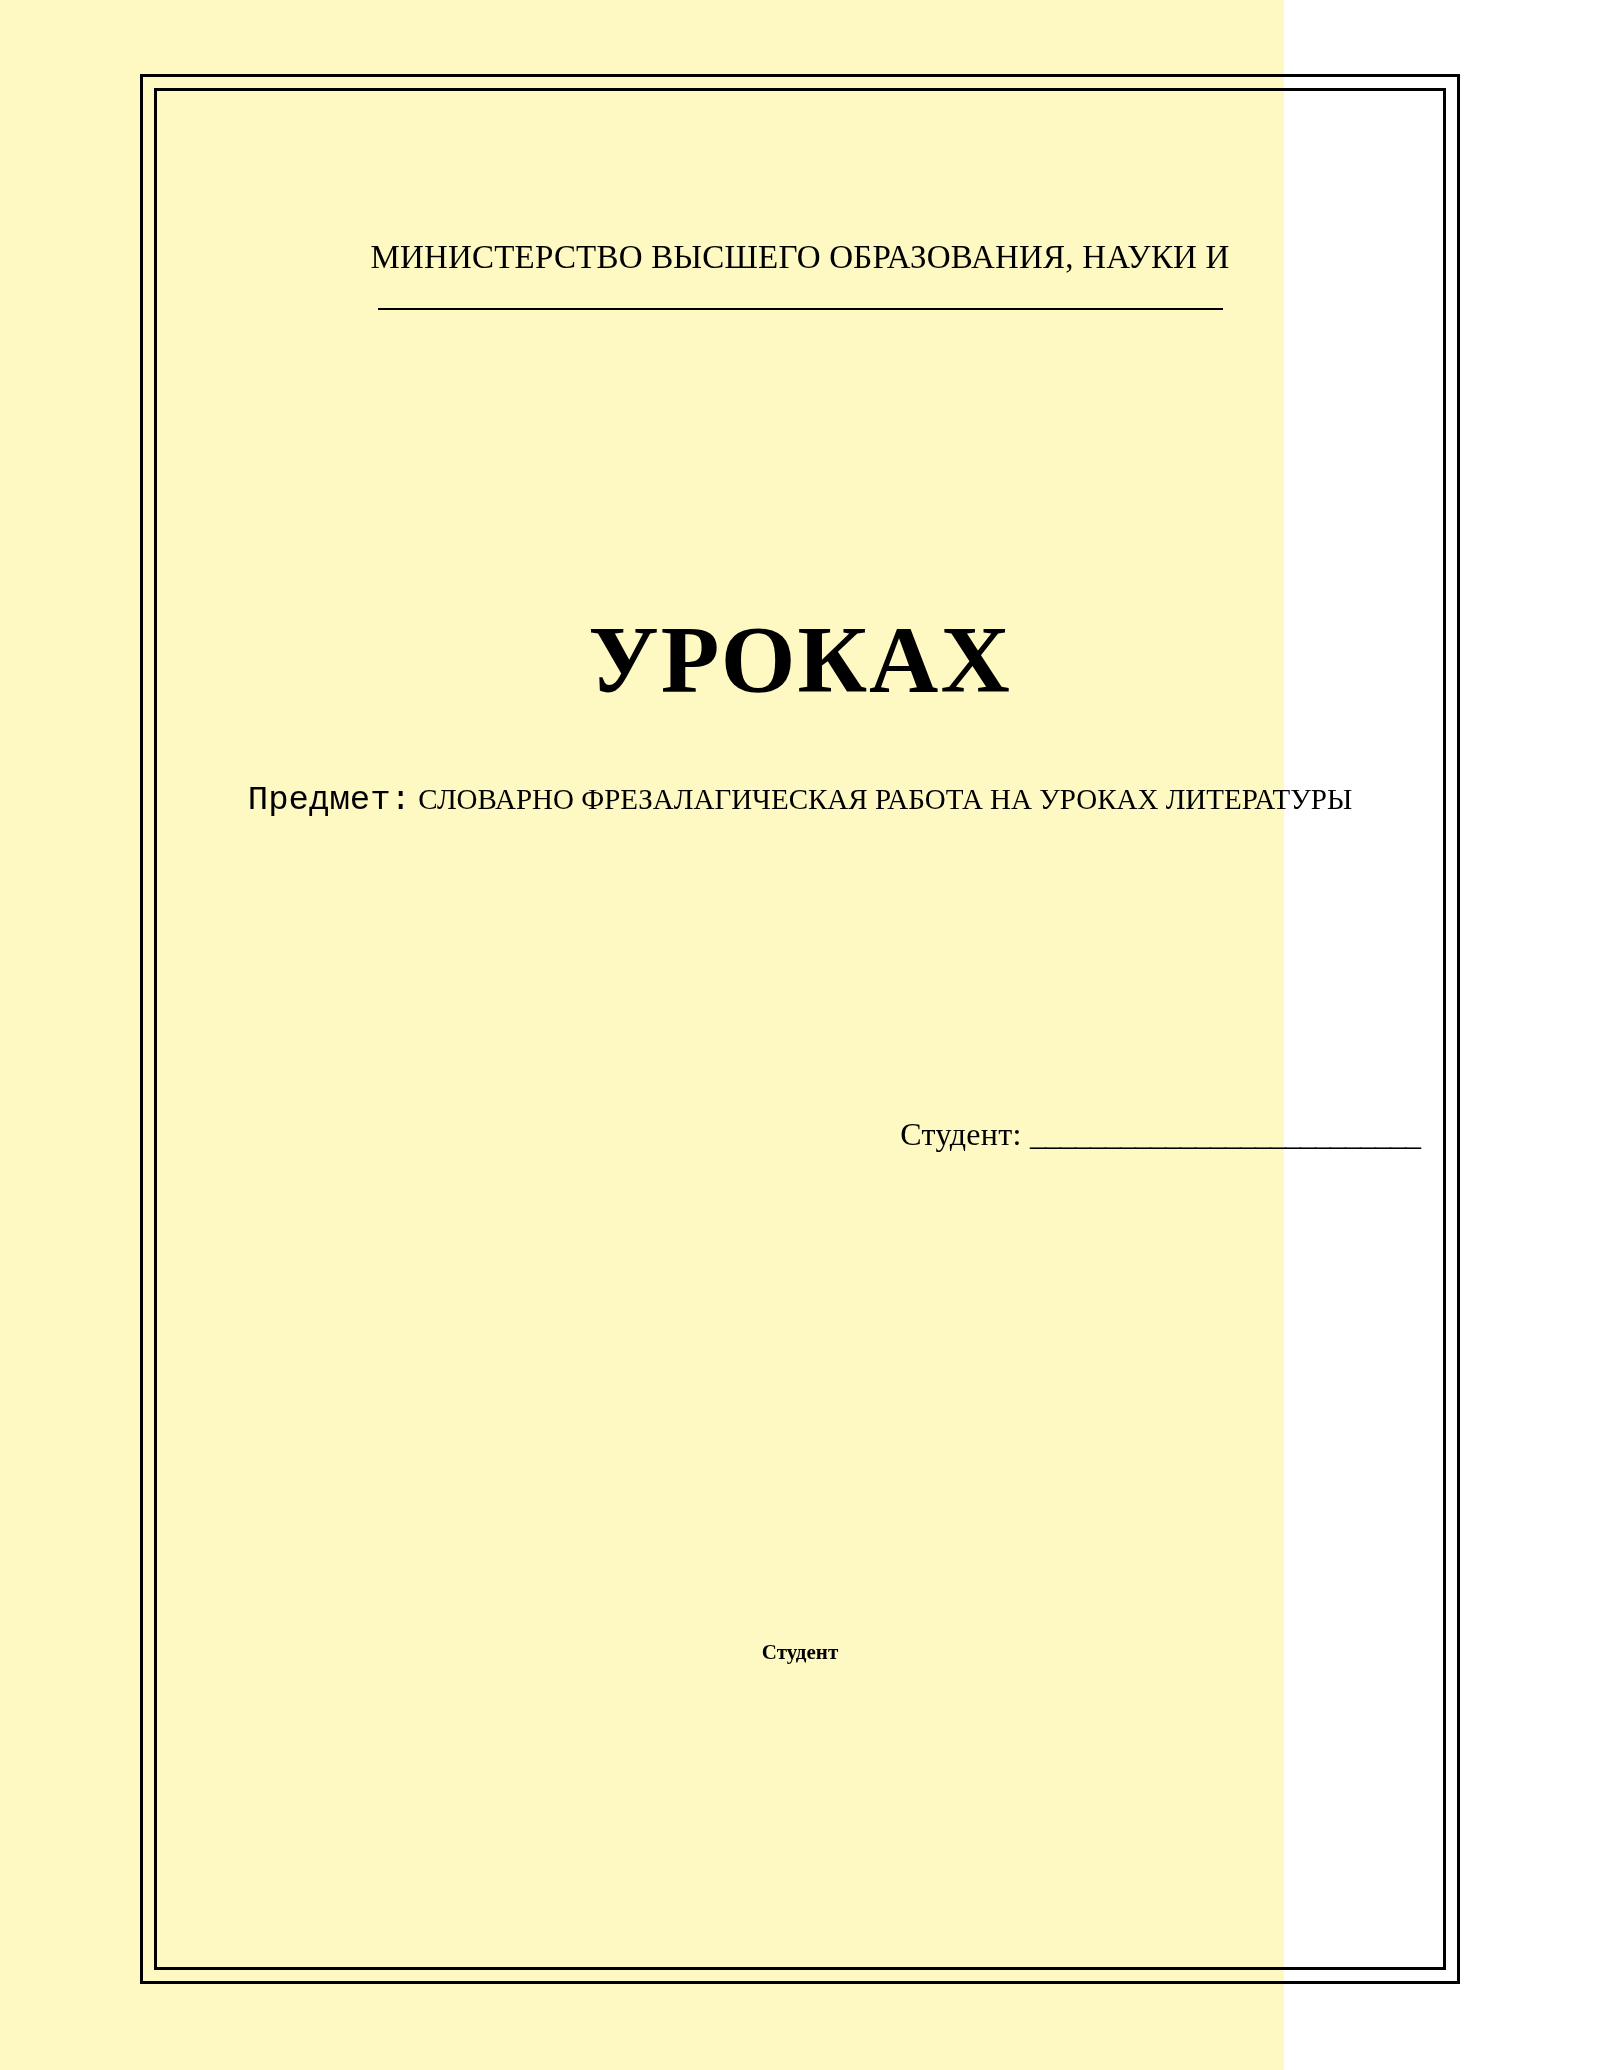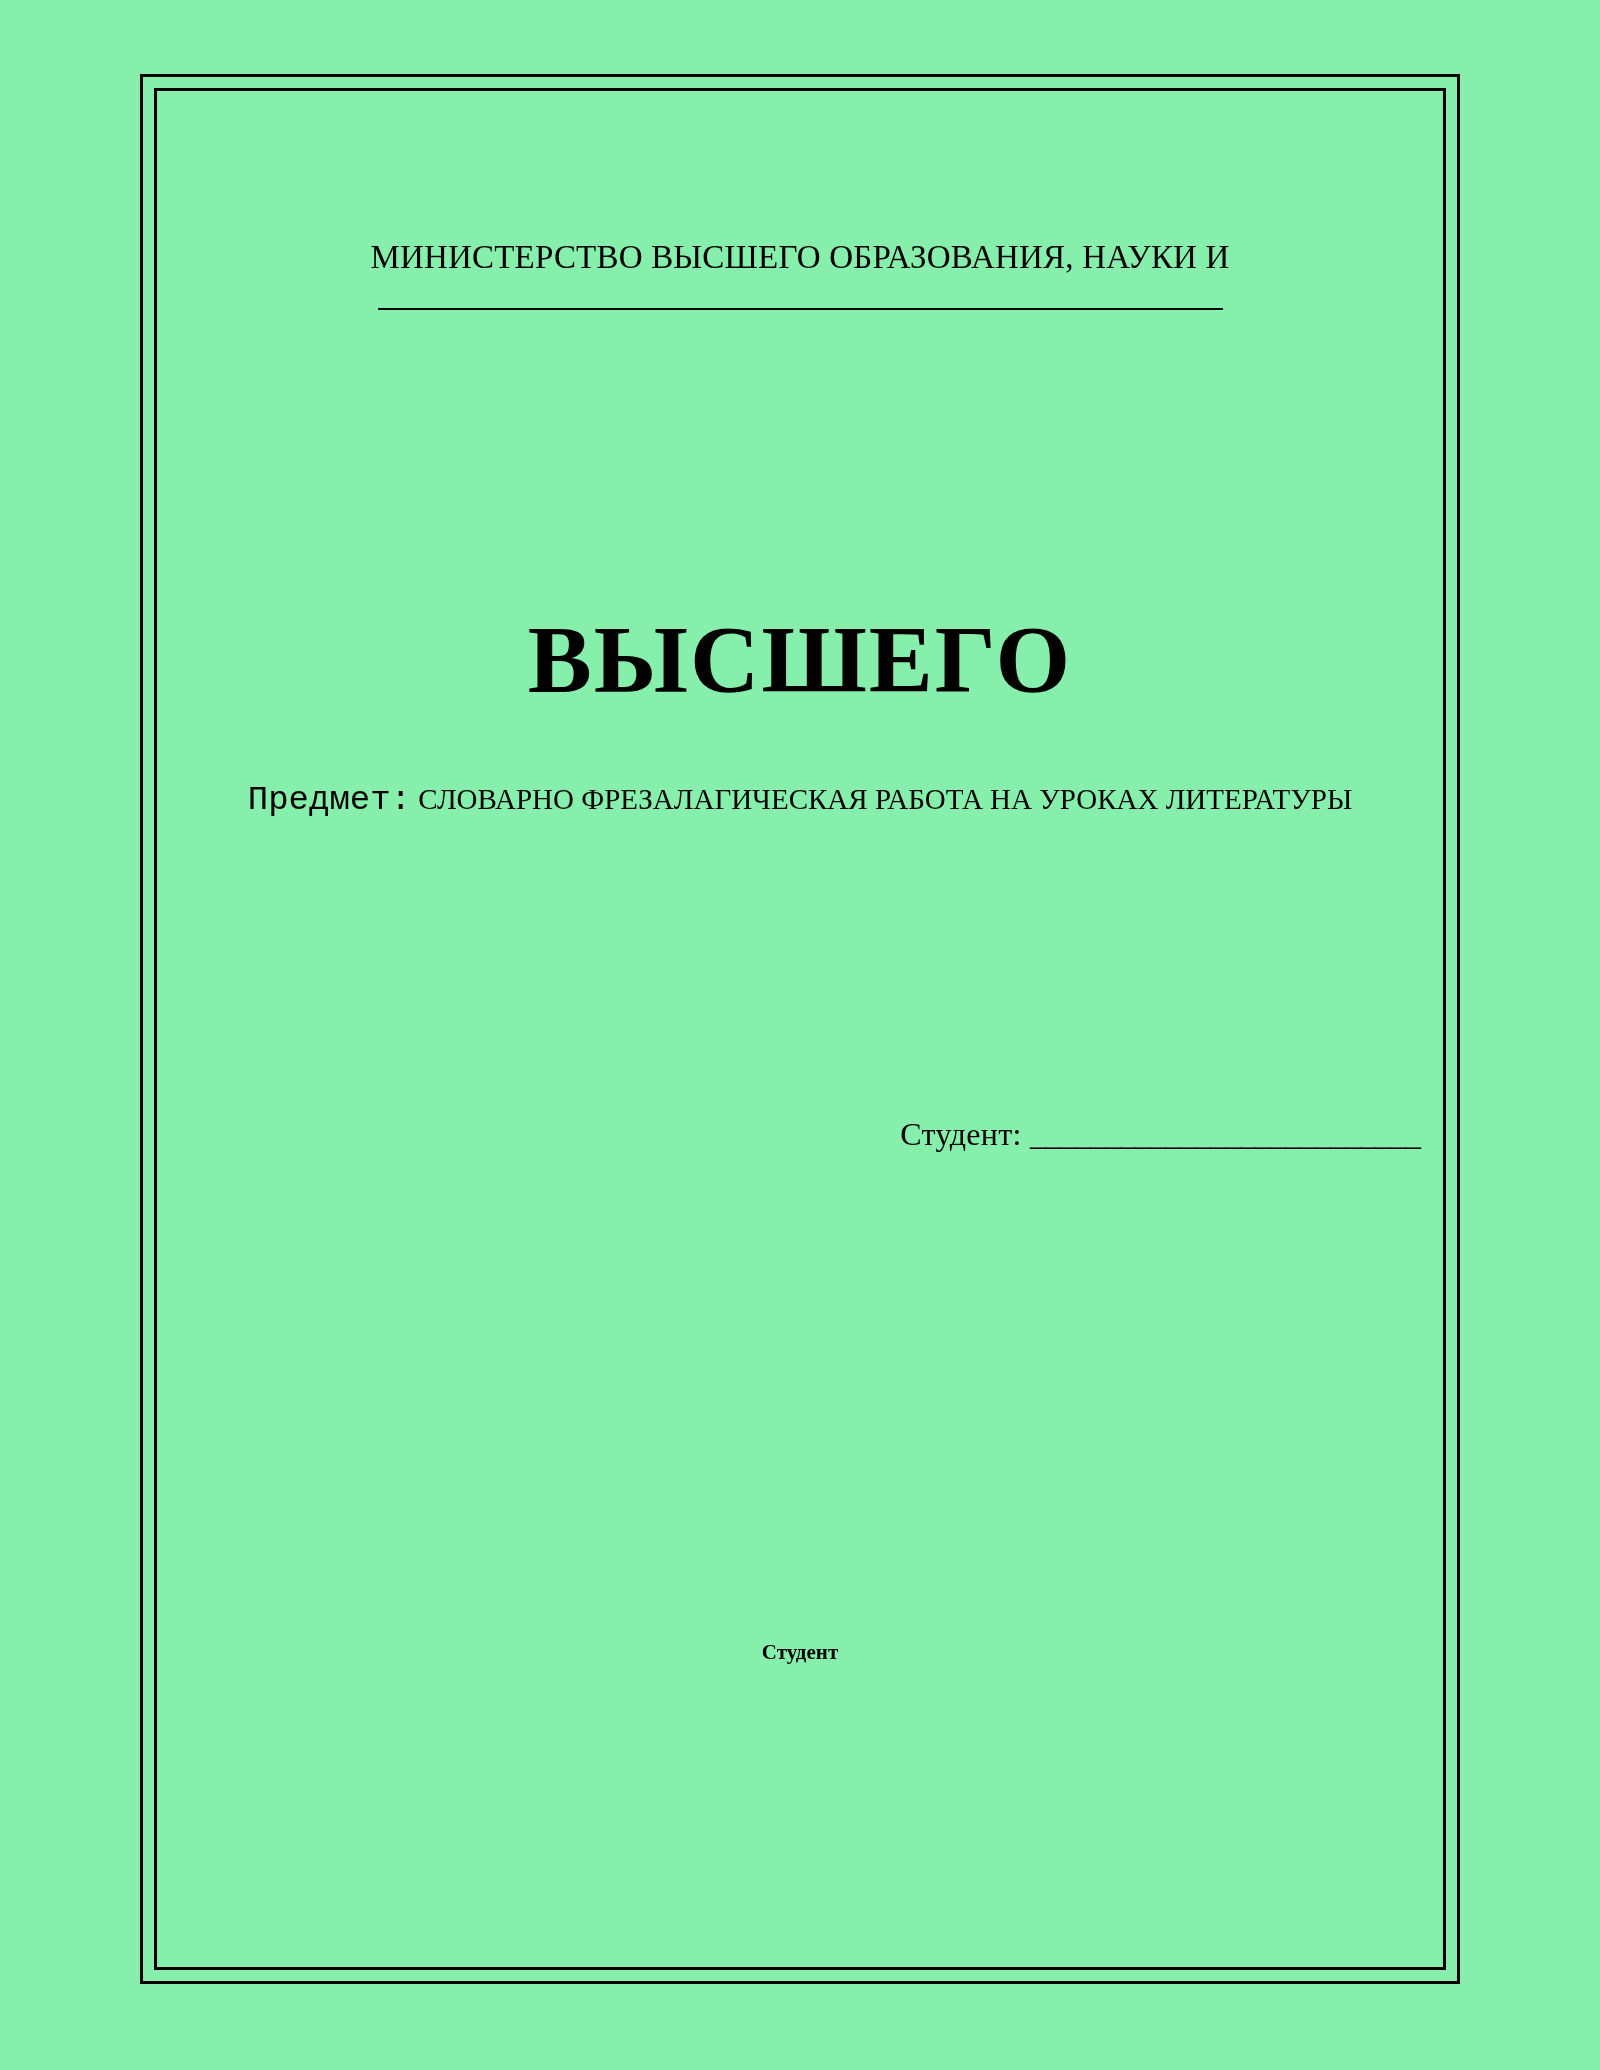--- a/index.html
+++ b/index.html
@@ -10,23 +10,23 @@
   body {
     width: 1600px;
     height: 2070px;
     font-family: "Liberation Serif", serif;
     color: #000000;
     overflow: hidden;
   }
 
   .page {
     position: relative;
-    width: 1600px;
+    width: 1284px;
     height: 2070px;
-    background: #86efac;
+    background: #fef9c3;
     box-sizing: border-box;
   }
 
   
   .frame-outer {
     position: absolute;
     left: 140px;
     top: 74px;
     width: 1320px;
     height: 1910px;
@@ -125,21 +125,21 @@
   <div class="content">
 
     <div class="ministry">
       <div>МИНИСТЕРСТВО ВЫСШЕГО ОБРАЗОВАНИЯ, НАУКИ И</div>
     </div>
 
     <div class="rule-wrap">
       <div class="rule"></div>
     </div>
 
-    <div class="doc-title">ВЫСШЕГО</div>
+    <div class="doc-title">УРОКАХ</div>
 
     <div class="subject">
       <span class="label">Предмет:</span>
       <span>СЛОВАРНО ФРЕЗАЛАГИЧЕСКАЯ РАБОТА НА УРОКАХ ЛИТЕРАТУРЫ</span>
     </div>
 
     <div class="student-line">
       <span>Студент:</span>
       <span class="blank">__________________________</span>
     </div>

